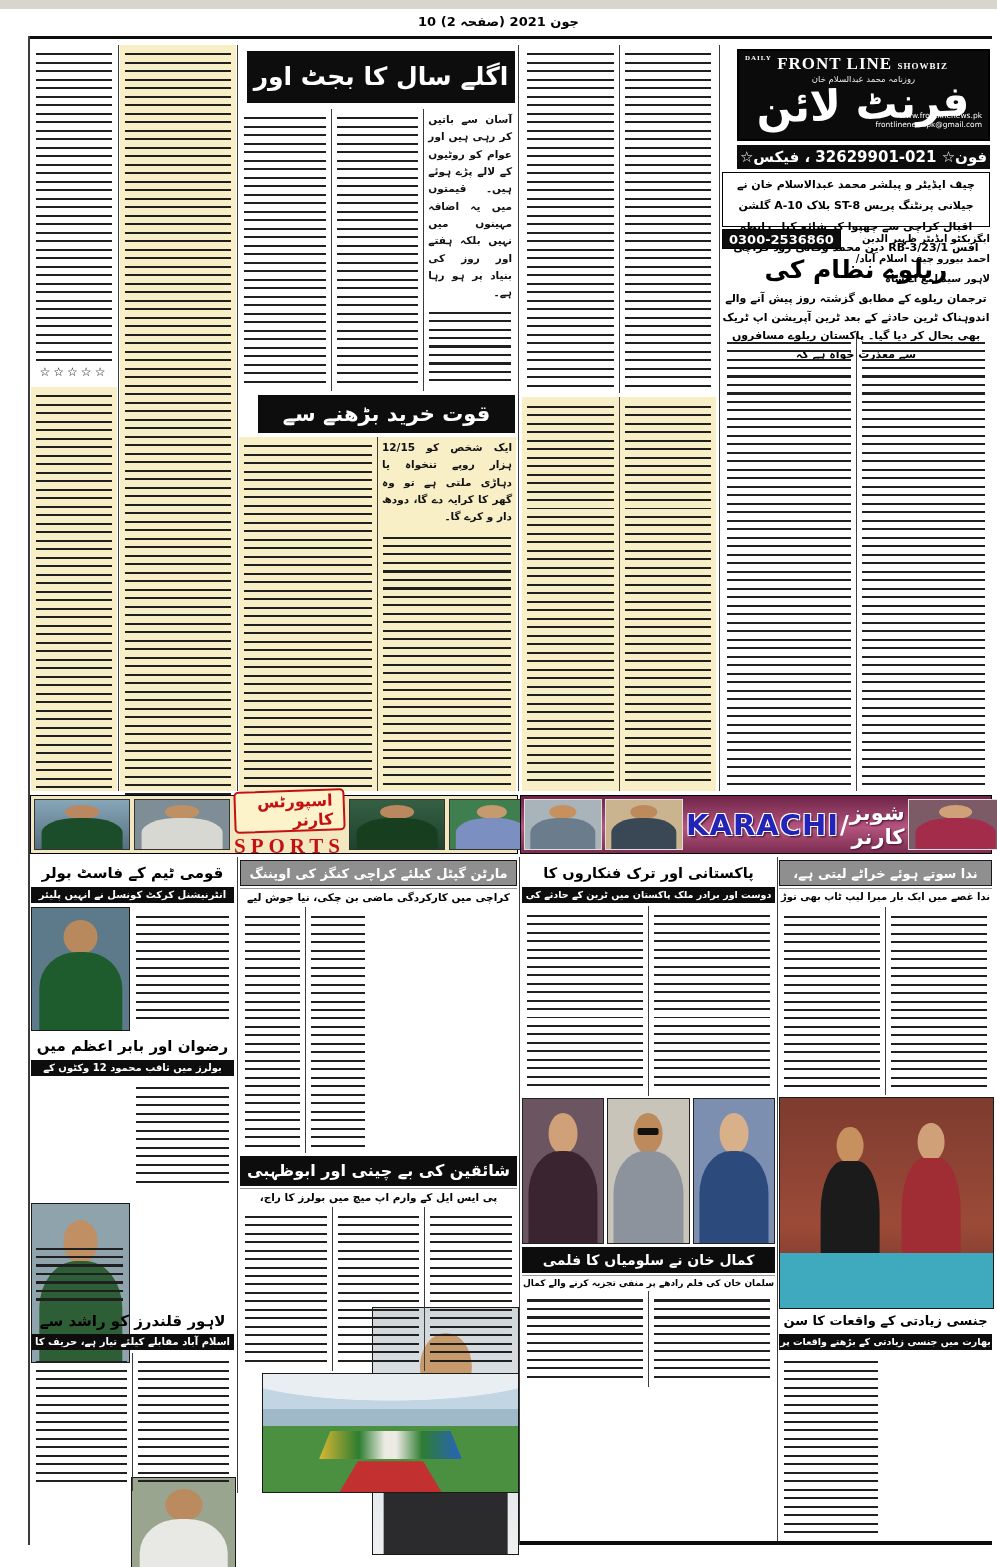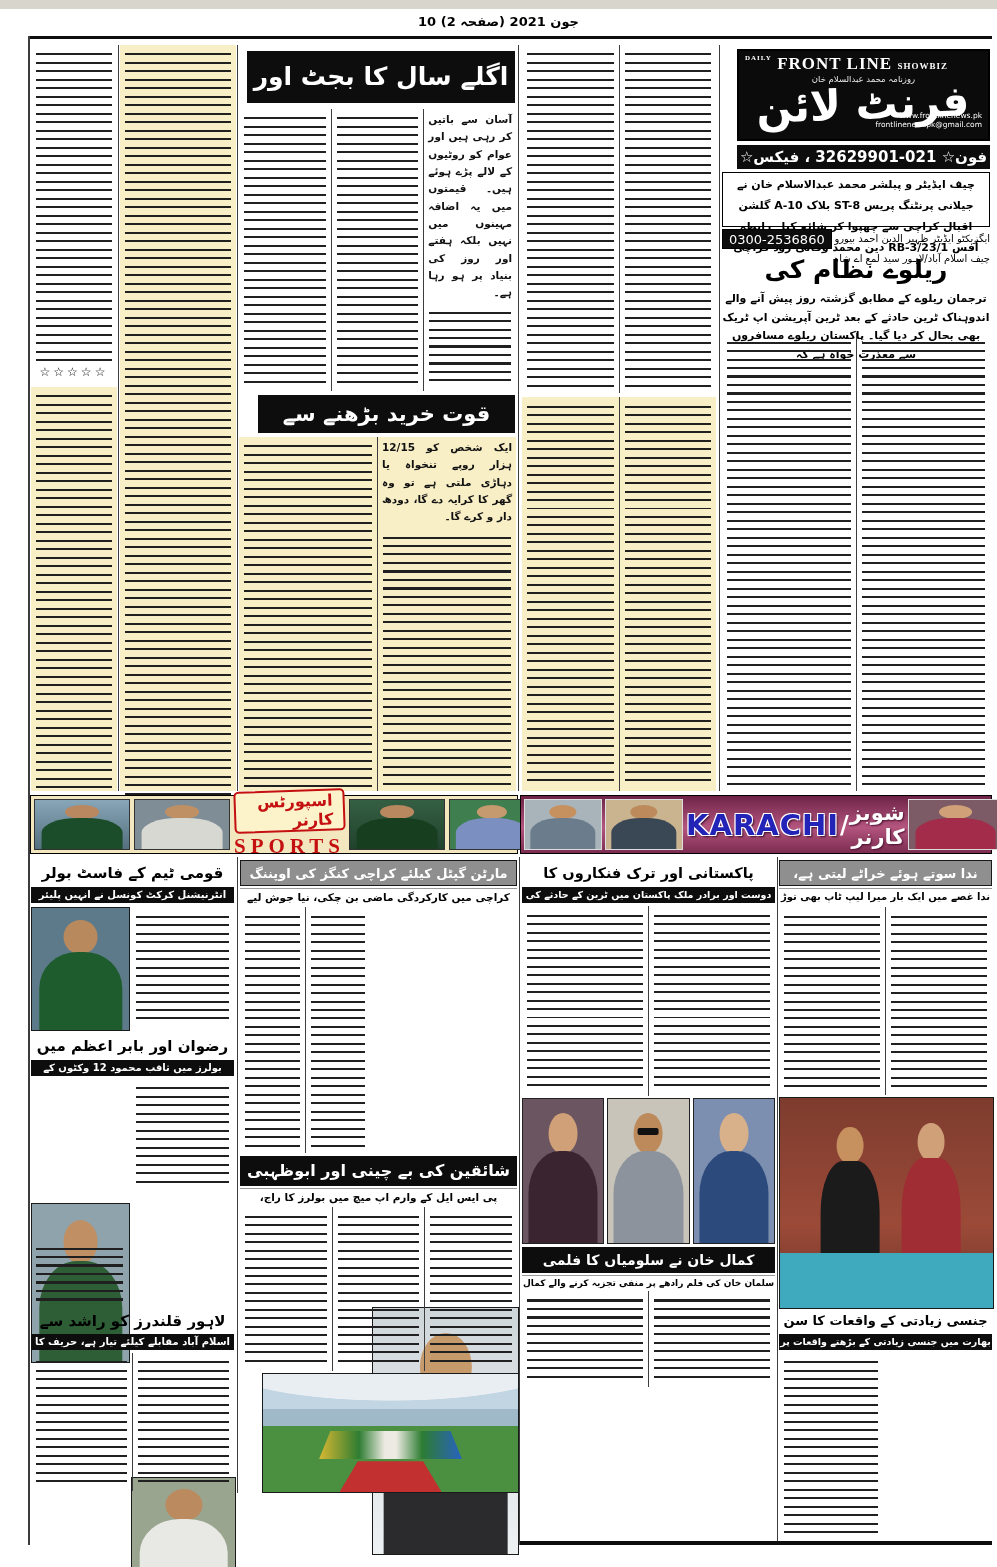--- a/index.html
+++ b/index.html
@@ -41,21 +41,21 @@
   #logo-en{font-size:17px;font-weight:bold;letter-spacing:1px;padding:3px 6px 0 6px;font-family:"Liberation Serif",serif;}
   #logo-daily{font-size:7px;vertical-align:top;letter-spacing:1px;font-family:Liberation Serif, serif;}
   #logo-karachi{font-size:9px;letter-spacing:1px;}
   #logo-tagline{font-size:8.5px;text-align:center;opacity:.9;}
   #logo-ur{font-size:42px;font-weight:bold;text-align:center;line-height:1.0;transform:rotate(-2deg);}
   #logo-city{font-size:13px;font-weight:bold;}
   #logo-web{position:absolute;right:6px;bottom:9px;font-size:7.5px;text-align:right;line-height:1.3;}
   #phone-bar{background:#0d0d0d;color:#fff;font-weight:bold;font-size:15px;text-align:center;line-height:24px;}
   #imprint-box{border:1.5px solid #000;font-size:11px;font-weight:bold;line-height:1.9;text-align:center;
     direction:rtl;padding:2px 4px;color:#000;background:#fff;}
-  #exec-bar{display:flex;align-items:stretch;font-weight:normal;}
+  #exec-bar{display:flex;align-items:stretch;font-weight:bold;}
   #exec-num{background:#0d0d0d;color:#fff;font-size:13px;line-height:20px;padding:0 6px;border:1px solid #000;}
   #exec-text{flex:1;font-size:10px;line-height:20px;direction:rtl;color:#000;}
   
   #sports-banner{border:1.5px solid #000;background:#f3e7c0;display:flex;gap:4px;padding:3px;}
   .sb-photo{flex:0 0 94px;border:1px solid #333;position:relative;overflow:hidden;}
   #sports-label{flex:1;display:flex;flex-direction:column;align-items:center;justify-content:center;gap:2px;}
   #sports-label-ur{color:#c41010;border:2px solid #c41010;border-radius:5px;background:#fdf3cb;
      font-size:16px;font-weight:bold;padding:0 10px;direction:rtl;transform:rotate(-2deg);}
   #sports-label-en{color:#c41010;font-family:"Liberation Serif",serif;font-weight:bold;
      font-size:21px;letter-spacing:5px;}

